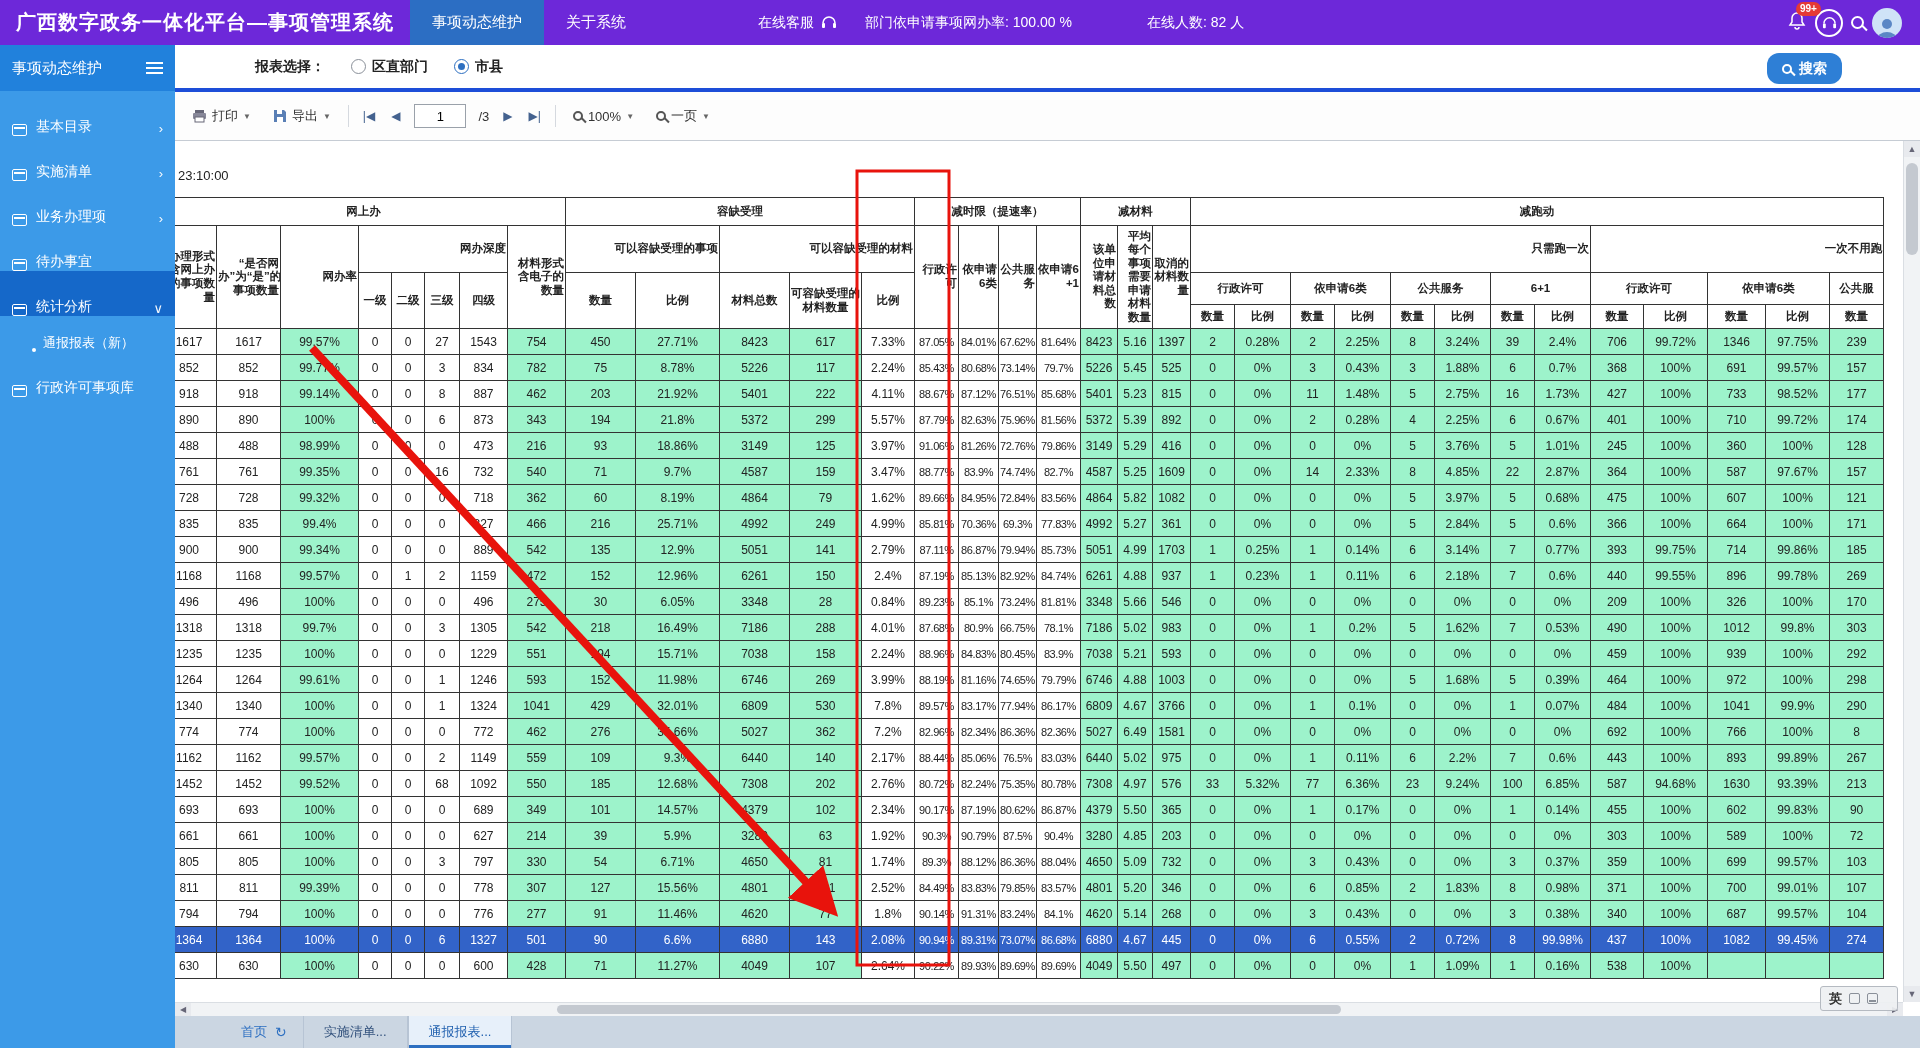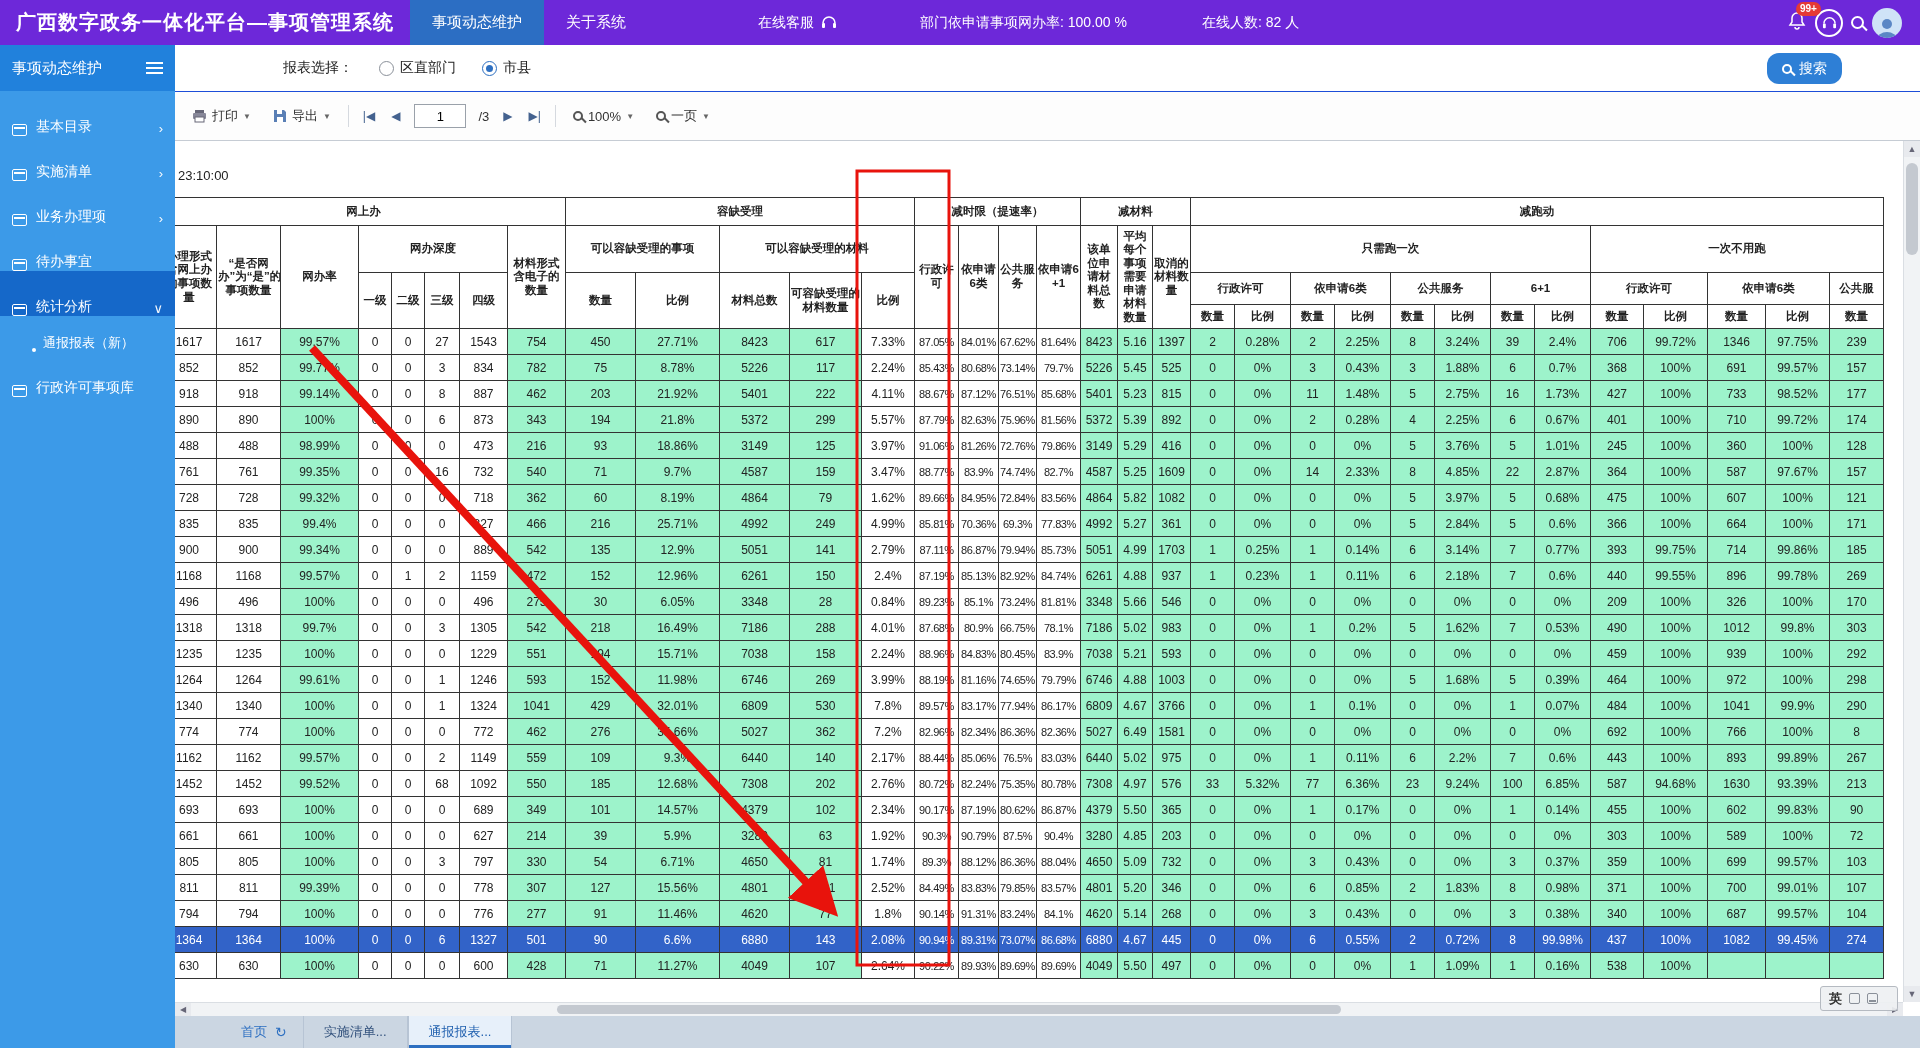--- a/index.html
+++ b/index.html
@@ -8,21 +8,21 @@
          font-family:"Liberation Sans","DejaVu Sans",sans-serif; color:#222; }
 
   
   .topbar { position:absolute; left:0; top:0; width:1920px; height:45px; background:#6d28d9; color:#fff;
             display:flex; align-items:center; z-index:20; }
   .brand { font-size:20px; font-weight:bold; padding:0 16px; white-space:nowrap; letter-spacing:1px; }
   .top-tab { height:45px; display:flex; align-items:center; padding:0 22px; font-size:15px; cursor:pointer; white-space:nowrap;}
   .top-tab.active { background:#2c6ec3; }
   .top-info { display:flex; align-items:center; font-size:14px; white-space:nowrap; }
   .svc { margin-left:110px; display:flex; align-items:center; gap:7px; }
-  .rate { margin-left:83px; }
+  .rate { margin-left:28px; }
   .users { margin-left:75px; }
   .top-right { margin-left:auto; display:flex; align-items:center; gap:8px; padding-right:18px; }
   .bell-wrap { position:relative; }
   .badge { position:absolute; top:-9px; left:9px; background:#e53935; color:#fff; font-size:10px; line-height:14px;
            border-radius:8px; padding:0 4px; font-weight:bold; }
   .circle-ic { width:28px; height:28px; border:2px solid #fff; border-radius:50%; display:flex; align-items:center; justify-content:center; }
   .avatar { width:30px; height:30px; border-radius:50%; background:#cfe3f7; display:flex; align-items:flex-end; justify-content:center; overflow:hidden; }
   .lens { width:10px; height:10px; border:2px solid #555; border-radius:50%; position:relative; display:inline-block; }
   .lens::after { content:""; position:absolute; width:7px; height:2px; background:#555; transform:rotate(45deg); right:-6px; bottom:-2px; }
   .lens.white { border-color:#fff; } .lens.white::after { background:#fff; }
@@ -35,21 +35,21 @@
   .side-item { height:45px; display:flex; align-items:flex-end; padding:0 12px; font-size:14px; gap:9px; cursor:pointer; }
   .side-item.active { background:#1568c9; }
   .side-item.sub { height:36px; padding-left:32px; font-size:13px; gap:7px; }
   .win-ic { width:15px; height:12px; border:1.5px solid #fff; border-radius:2px; position:relative; flex:0 0 auto; }
   .win-ic::after { content:""; position:absolute; left:1px; right:1px; top:2px; height:1.5px; background:#fff; }
   .chev { margin-left:auto; font-size:13px; opacity:.95; }
   .dot { width:4px; height:4px; border-radius:50%; background:#fff; flex:0 0 auto; }
 
   
   .main { position:absolute; left:175px; top:45px; right:0; height:971px; background:#fff; }
-  .filterbar { height:47px; border-bottom:1px solid #1d4ed8; display:flex; align-items:center; padding-left:108px; gap:26px; position:relative; font-size:14px; }
+  .filterbar { height:47px; border-bottom:4px solid #1d4ed8; display:flex; align-items:center; padding-left:80px; gap:26px; position:relative; font-size:14px;font-weight:bold; }
   .radio-item { display:flex; align-items:center; gap:6px; cursor:pointer; }
   .radio { width:15px; height:15px; border:1px solid #8a9099; border-radius:50%; position:relative; background:#fff; }
   .radio.checked { border-color:#2d6fc1; }
   .radio.checked::after { content:""; position:absolute; left:3px; top:3px; width:7px; height:7px; border-radius:50%; background:#2d6fc1; }
   .search-btn { position:absolute; right:78px; top:8px; height:31px; background:#2e7fd6; color:#fff; border-radius:12px;
                 display:flex; align-items:center; gap:7px; padding:0 15px; font-size:14px; cursor:pointer; }
   .toolbar { height:49px; border-bottom:1px solid #c6ccd4; display:flex; align-items:center; gap:12px; padding-left:12px;
              font-size:13px; color:#333; background:#fdfdfd; }
   .tb-btn { display:flex; align-items:center; gap:5px; padding:3px 5px; cursor:pointer; }
   .caret { font-size:8px; color:#666; }
@@ -57,21 +57,21 @@
   .nav-ic { color:#44628f; font-size:12px; cursor:pointer; padding:0 2px; }
   .page-box { width:52px; height:24px; border:1px solid #9aa1aa; font-size:13px; text-align:center; line-height:22px; background:#fff; }
 
   
   .report { position:absolute; left:0; top:97px; right:17px; bottom:14px; overflow:hidden; background:#fff; }
   .timestamp { position:absolute; left:3px; top:26px; font-size:13px; color:#222; }
   table.grid { position:absolute; left:-14px; top:55px; width:1722px; border-collapse:collapse; table-layout:fixed; }
   .grid th, .grid td { border:1px solid #333; text-align:center; vertical-align:middle; padding:0 1px; overflow:hidden; }
   .grid th { font-size:11.5px; line-height:1.18; font-weight:bold; background:#fff; word-break:break-all; white-space:normal; padding:1px; }
   .grid thead tr:nth-child(1) th { height:28px; }
-  .grid thead tr:nth-child(2) th { height:47px; }
+  .grid thead tr:nth-child(2) th { height:47px;text-align:right; }
   .grid thead tr:nth-child(3) th { height:32px; }
   .grid thead tr:nth-child(4) th { height:24px; }
   .grid td { font-size:12px; height:26px; background:#9df3cb; white-space:nowrap; }
   .grid td.white { background:#fff; }
   .grid td.tight { font-size:11px; letter-spacing:-0.4px; }
   .grid tr.selected td { background:#3263c8 !important; color:#fff; }
 
   
   .vscroll { position:absolute; right:0; top:96px; width:17px; bottom:14px; background:#f1f3f5; border-left:1px solid #dadee3; z-index:10; }
   .vscroll .arr { height:16px; font-size:9px; color:#667; text-align:center; line-height:16px; background:#e8eaee; cursor:pointer; }

